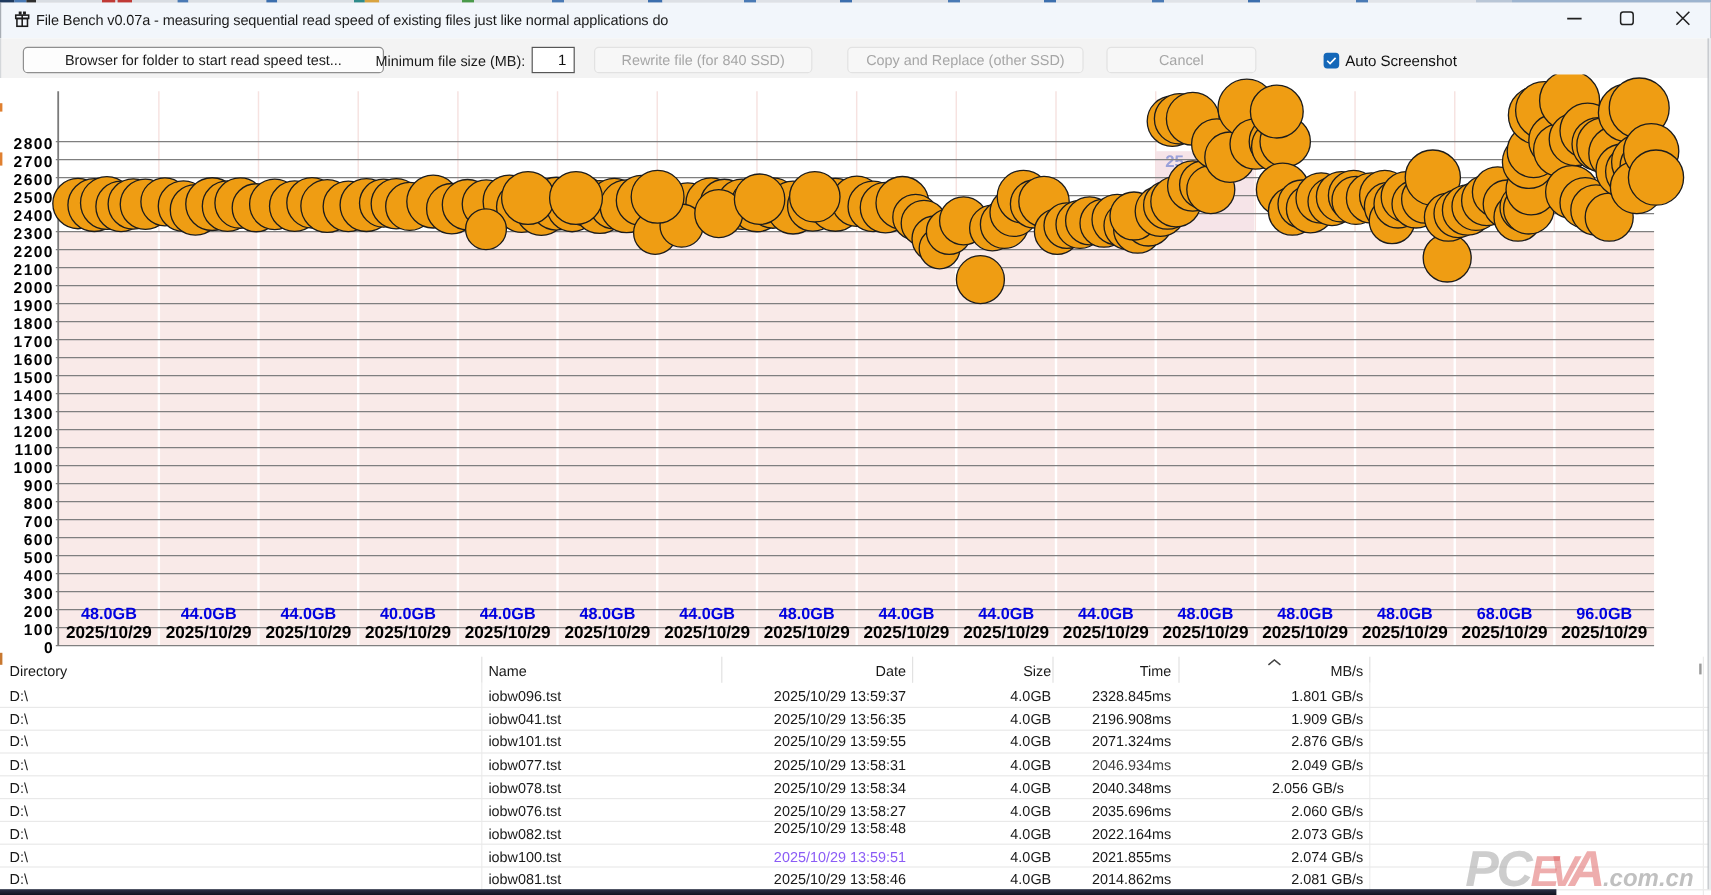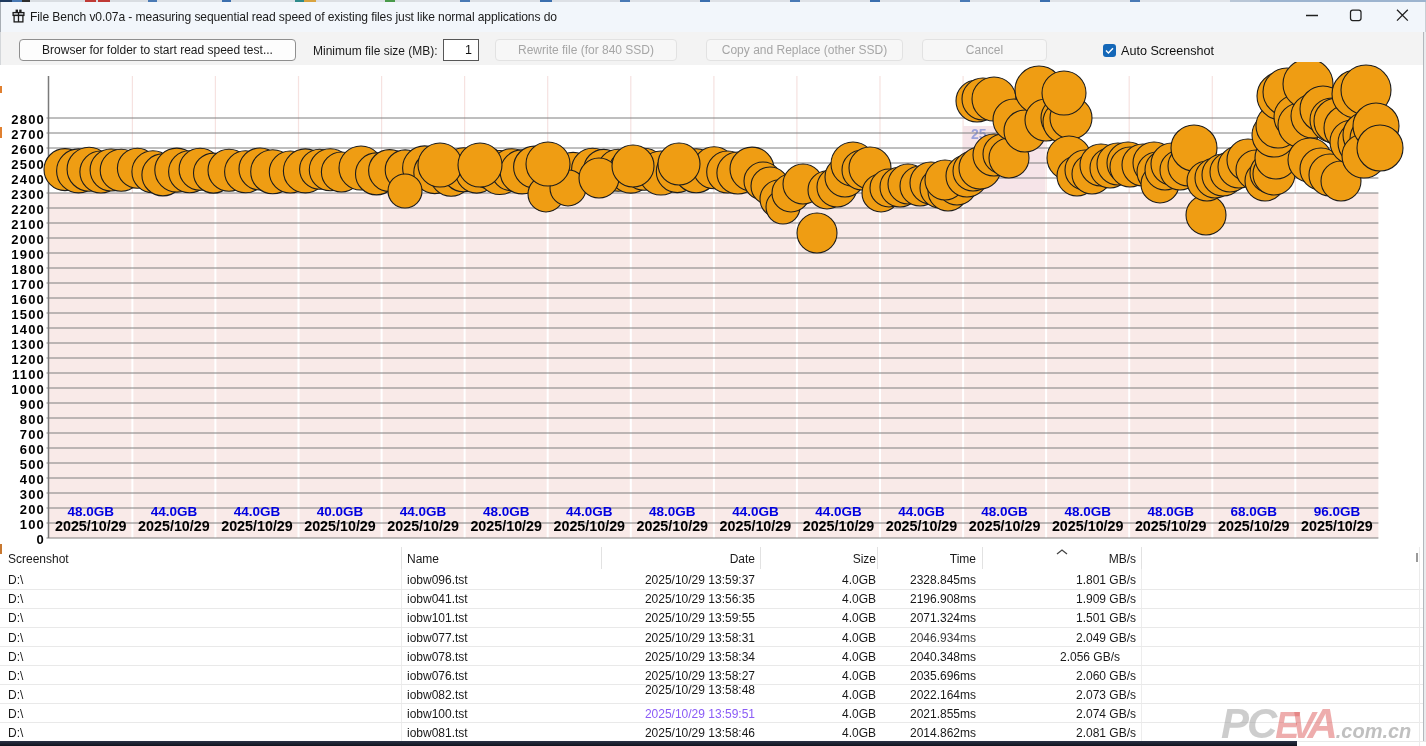--- a/index.html
+++ b/index.html
@@ -62,21 +62,21 @@
 </svg>
 <div style="position:absolute;left:30px;top:10px;font-size:12.1px;letter-spacing:-0.1px;color:#1b1b1b;white-space:nowrap">File Bench v0.07a - measuring sequential read speed of existing files just like normal applications do</div>
 
 <svg width="130" height="26" style="position:absolute;left:1296px;top:3px">
 <line x1="10" y1="12.5" x2="22" y2="12.5" stroke="#202020" stroke-width="1.5"></line>
 <rect x="54.5" y="7" width="10.5" height="10.5" rx="2.2" fill="none" stroke="#202020" stroke-width="1.25"></rect>
 <path d="M101 6.8 L111.8 17.6 M111.8 6.8 L101 17.6" stroke="#202020" stroke-width="1.3"></path>
 </svg>
 
 <div style="position:absolute;left:0;top:32px;width:1426px;height:33px;background:#f3f3f3;border-left:1px solid #d4d7da;border-right:1px solid #d4d7da"></div>
-<div class="btn on" style="left:19px;top:39px;width:277px">Browser for folder to start read speed test...</div>
+<div class="btn on" style="left:19px;top:39px;width:301px">Browser for folder to start read speed test...</div>
 <div style="position:absolute;left:313px;top:44px;font-size:12px;color:#1a1a1a">Minimum file size (MB):</div>
 <div style="position:absolute;left:443px;top:39px;width:36px;height:22px;background:#fff;border:1px solid #565656;font-size:12.5px;color:#111;text-align:right;line-height:20px;padding-right:6px">1</div>
 <div class="btn off" style="left:495px;top:39px;width:182px">Rewrite file (for 840 SSD)</div>
 <div class="btn off" style="left:706px;top:39px;width:197px">Copy and Replace (other SSD)</div>
 <div class="btn off" style="left:922px;top:39px;width:125px">Cancel</div>
 <div style="position:absolute;left:1103px;top:44px;width:13px;height:13px;background:#1467b8;border-radius:3px"></div>
 <svg width="13" height="13" style="position:absolute;left:1103px;top:44px">
     <path d="M3 6.6 L5.4 9 L10 4.2" fill="none" stroke="#fff" stroke-width="1.4"></path>
   </svg>
 <div style="position:absolute;left:1121px;top:43.5px;font-size:12.6px;color:#111">Auto Screenshot</div>
@@ -364,21 +364,21 @@
 <circle cx="1373" cy="139" r="23" fill="#ef9d13" stroke="#1c1c1c" stroke-width="1.1"></circle>
 <circle cx="1364" cy="156" r="22" fill="#ef9d13" stroke="#1c1c1c" stroke-width="1.1"></circle>
 <circle cx="1376" cy="126" r="23" fill="#ef9d13" stroke="#1c1c1c" stroke-width="1.1"></circle>
 <circle cx="1380" cy="148" r="23" fill="#ef9d13" stroke="#1c1c1c" stroke-width="1.1"></circle>
 </svg>
 
 <div style="position:absolute;left:0;top:547px;width:1426px;height:199px;overflow:hidden">
 <svg width="14" height="8" style="position:absolute;left:1055px;top:1px">
       <path d="M2 6 L7 2 L12 6" fill="none" stroke="#444" stroke-width="1.3"></path>
     </svg>
-<div style="position:absolute;left:8px;top:5px;font-size:12px;color:#191919;white-space:nowrap">Screenshot</div>
+<div style="position:absolute;left:8px;top:5px;font-size:12px;color:#191919;white-space:nowrap">Directory</div>
 <div style="position:absolute;left:407px;top:5px;font-size:12px;color:#191919;white-space:nowrap">Name</div>
 <div style="position:absolute;right:671px;top:5px;font-size:12px;color:#191919;white-space:nowrap">Date</div>
 <div style="position:absolute;right:550px;top:5px;font-size:12px;color:#191919;white-space:nowrap">Size</div>
 <div style="position:absolute;right:450px;top:5px;font-size:12px;color:#191919;white-space:nowrap">Time</div>
 <div style="position:absolute;right:290px;top:5px;font-size:12px;color:#191919;white-space:nowrap">MB/s</div>
 <div style="position:absolute;left:400.5px;top:0px;width:1px;height:22px;background:#e2e2e2"></div>
 <div style="position:absolute;left:600.5px;top:0px;width:1px;height:22px;background:#e2e2e2"></div>
 <div style="position:absolute;left:760px;top:0px;width:1px;height:22px;background:#e2e2e2"></div>
 <div style="position:absolute;left:876.5px;top:0px;width:1px;height:22px;background:#e2e2e2"></div>
 <div style="position:absolute;left:982px;top:0px;width:1px;height:22px;background:#e2e2e2"></div>
@@ -397,21 +397,21 @@
 <div style="position:absolute;right:671px;top:45.3px;font-size:12px;color:#191919;white-space:nowrap">2025/10/29 13:56:35</div>
 <div style="position:absolute;right:550px;top:45.3px;font-size:12px;color:#191919;white-space:nowrap">4.0GB</div>
 <div style="position:absolute;right:450px;top:45.3px;font-size:12px;color:#191919;white-space:nowrap">2196.908ms</div>
 <div style="position:absolute;right:290px;top:45.3px;font-size:12px;color:#191919;white-space:nowrap">1.909 GB/s</div>
 <div style="position:absolute;left:0px;top:60.7px;width:1426px;height:1px;background:#e9e9e9"></div>
 <div style="position:absolute;left:8px;top:64.4px;font-size:12px;color:#191919;white-space:nowrap">D:\</div>
 <div style="position:absolute;left:407px;top:64.4px;font-size:12px;color:#191919;white-space:nowrap">iobw101.tst</div>
 <div style="position:absolute;right:671px;top:64.4px;font-size:12px;color:#191919;white-space:nowrap">2025/10/29 13:59:55</div>
 <div style="position:absolute;right:550px;top:64.4px;font-size:12px;color:#191919;white-space:nowrap">4.0GB</div>
 <div style="position:absolute;right:450px;top:64.4px;font-size:12px;color:#191919;white-space:nowrap">2071.324ms</div>
-<div style="position:absolute;right:290px;top:64.4px;font-size:12px;color:#191919;white-space:nowrap">1.501 GB/s</div>
+<div style="position:absolute;right:290px;top:64.4px;font-size:12px;color:#191919;white-space:nowrap">2.876 GB/s</div>
 <div style="position:absolute;left:0px;top:79.8px;width:1426px;height:1px;background:#e9e9e9"></div>
 <div style="position:absolute;left:8px;top:83.5px;font-size:12px;color:#191919;white-space:nowrap">D:\</div>
 <div style="position:absolute;left:407px;top:83.5px;font-size:12px;color:#191919;white-space:nowrap">iobw077.tst</div>
 <div style="position:absolute;right:671px;top:83.5px;font-size:12px;color:#191919;white-space:nowrap">2025/10/29 13:58:31</div>
 <div style="position:absolute;right:550px;top:83.5px;font-size:12px;color:#191919;white-space:nowrap">4.0GB</div>
 <div style="position:absolute;right:450px;top:83.5px;font-size:12px;color:#404040;white-space:nowrap">2046.934ms</div>
 <div style="position:absolute;right:290px;top:83.5px;font-size:12px;color:#191919;white-space:nowrap">2.049 GB/s</div>
 <div style="position:absolute;left:0px;top:98.9px;width:1426px;height:1px;background:#e9e9e9"></div>
 <div style="position:absolute;left:8px;top:102.6px;font-size:12px;color:#191919;white-space:nowrap">D:\</div>
 <div style="position:absolute;left:407px;top:102.6px;font-size:12px;color:#191919;white-space:nowrap">iobw078.tst</div>

